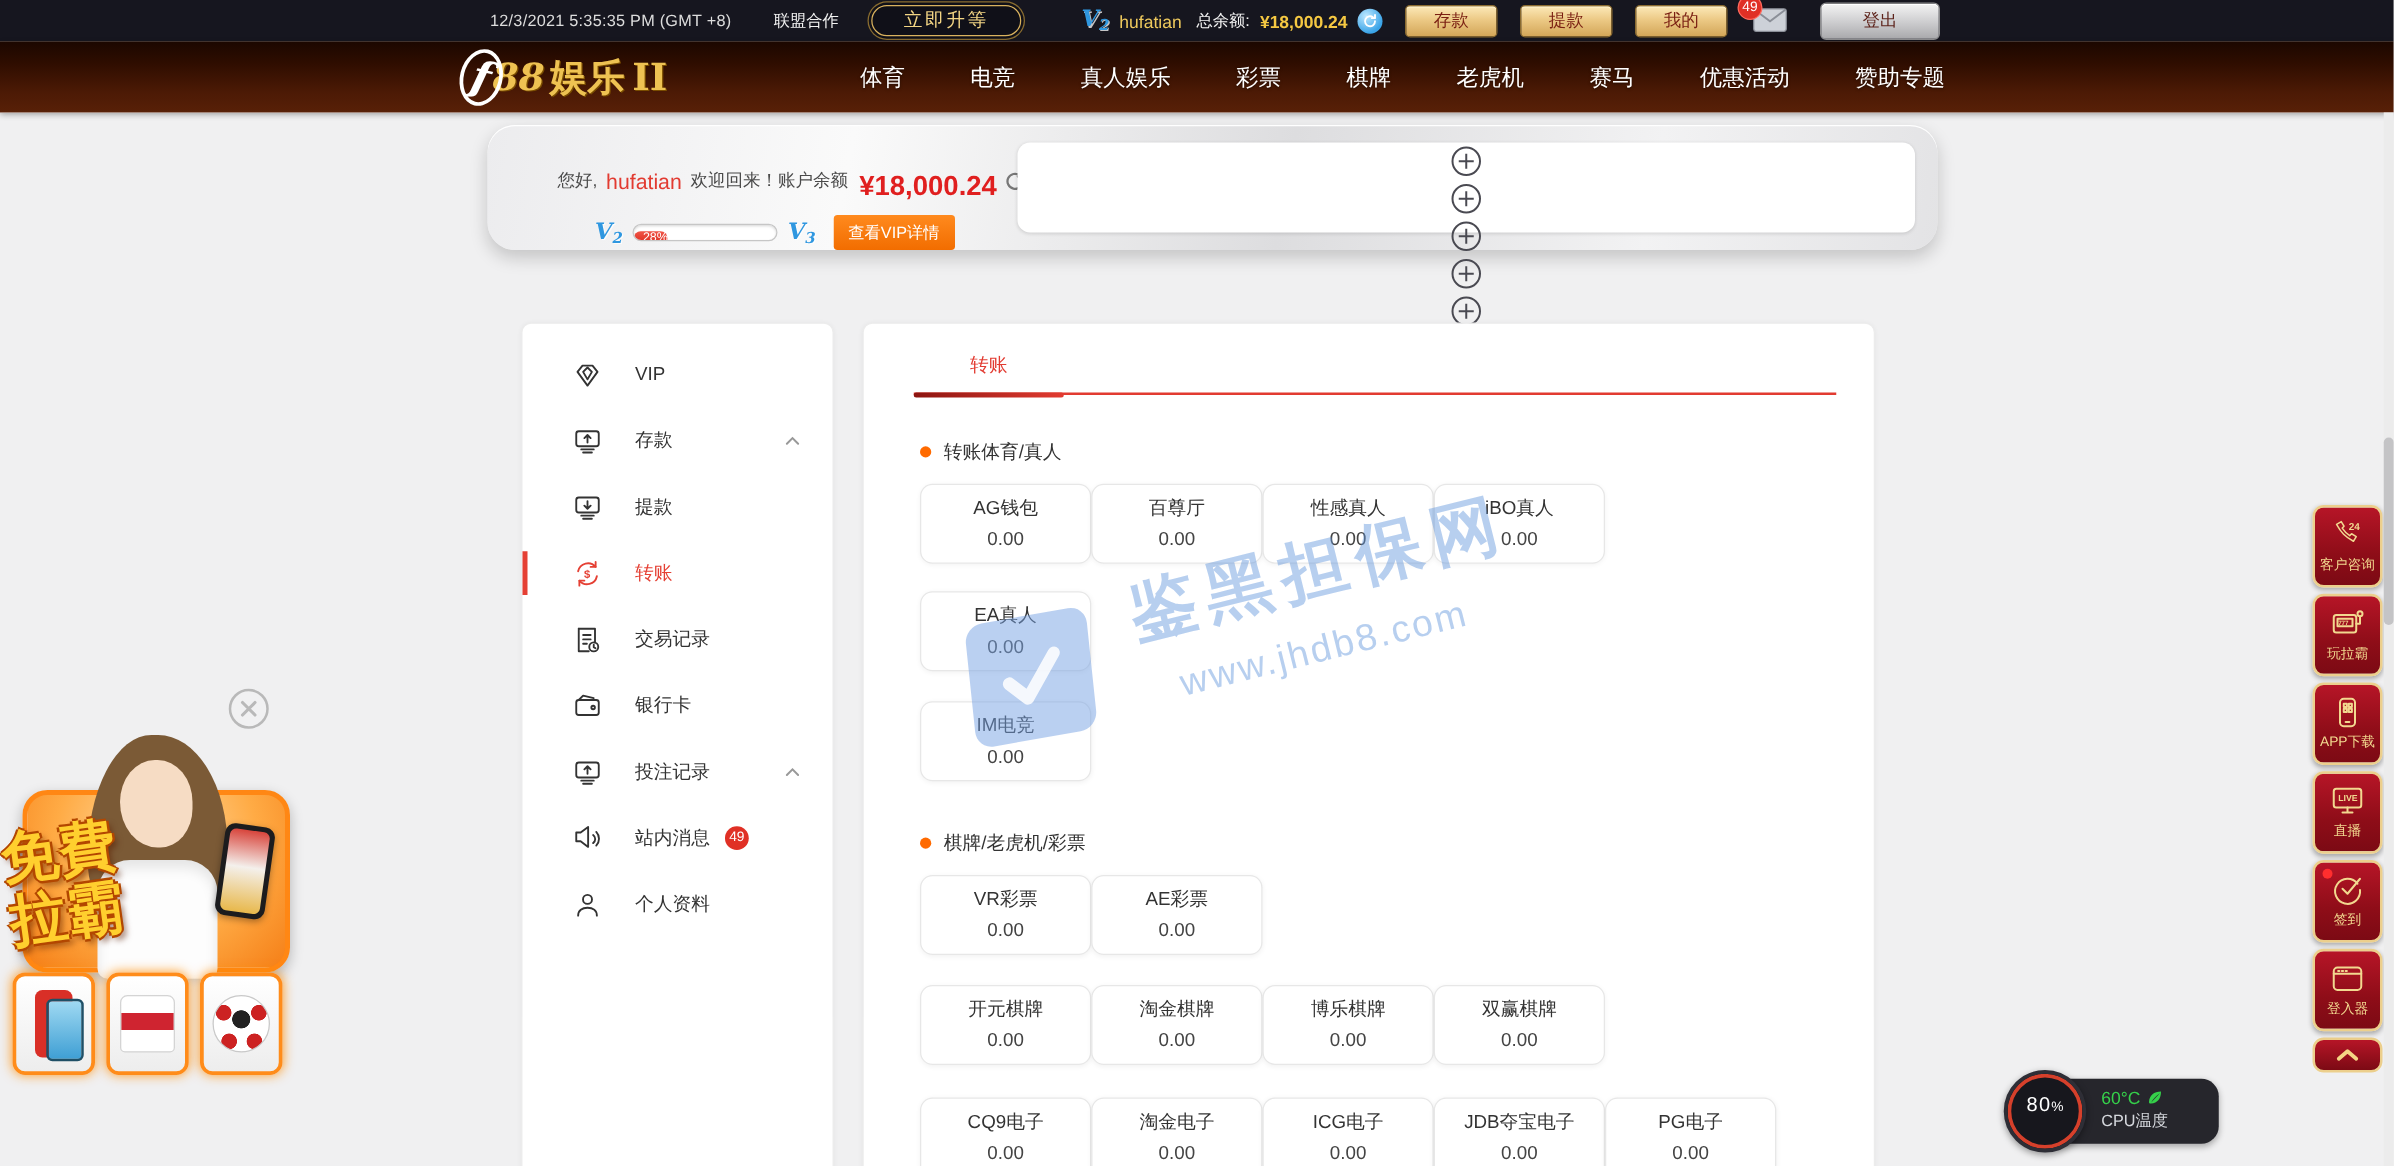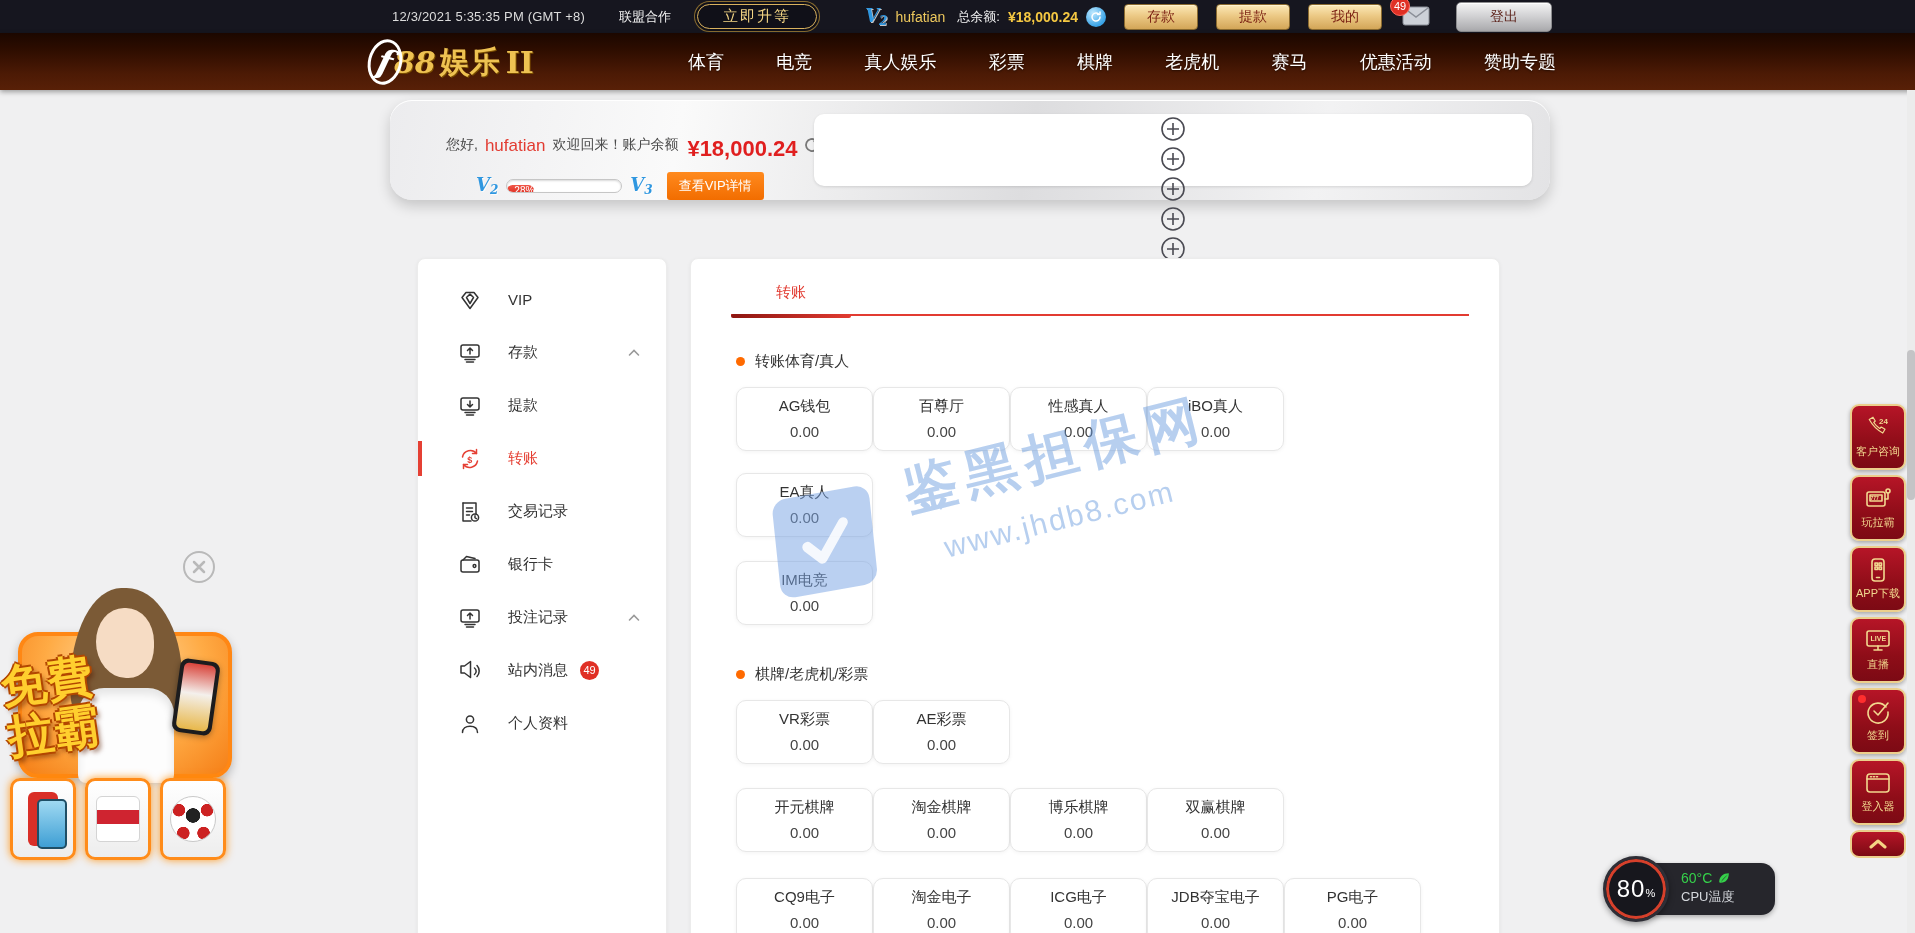--- a/index.html
+++ b/index.html
@@ -124,21 +124,21 @@
   .qb-dot { position:absolute; left:6px; top:5px; width:8px; height:8px; background:#ff2e2e; border-radius:50%; }
   .qb-arrow { height:28px; border-radius:9px; border:2px solid #eccf8c; background:linear-gradient(180deg,#b61527,#7c0a14); display:flex; align-items:center; justify-content:center; cursor:pointer; color:#f5d584; }
   .qb-arrow svg * { stroke:currentColor; fill:none; stroke-width:3; stroke-linecap:round; stroke-linejoin:round; }
 
   
   .cpu { position:absolute; left:1603px; top:856px; z-index:70; }
   .cpu-pill { position:absolute; left:30px; top:7px; width:142px; height:52px; background:#26262c; border-radius:14px; padding:7px 0 0 48px; box-shadow:0 2px 5px rgba(0,0,0,.3); }
   .cpu-temp { color:#35d04a; font-size:14px; display:flex; align-items:center; gap:5px; }
   .cpu-temp-label { color:#d5d8dd; font-size:13px; margin-top:2px; }
   .cpu-circle { position:absolute; left:0; top:0; width:66px; height:66px; background:#17171d; border-radius:50%; border:3px solid #2e2e36; box-shadow:inset 0 0 0 3px #d6402b, 0 2px 6px rgba(0,0,0,.4); display:flex; align-items:baseline; justify-content:center; z-index:2; padding-top:18px; }
-  .cpu-usage { color:#fff; font-size:24px; font-weight:300; line-height:1; letter-spacing:1px; }
+  .cpu-usage { color:#fff; font-size:16px; font-weight:300; line-height:1; letter-spacing:1px; }
   .cpu-unit { color:#fff; font-size:11px; }
   .leaf { width:14px; height:14px; }
   .leaf path { fill:#35d04a; }
 
   
   .scrollbar { position:absolute; right:0; top:90px; bottom:0; width:8px; background:#ececec; z-index:80; }
   .scroll-thumb { margin-top:260px; height:150px; width:8px; border-radius:4px; background:#c4c4c6; cursor:pointer; }
 </style>
 </head>
 <body>

